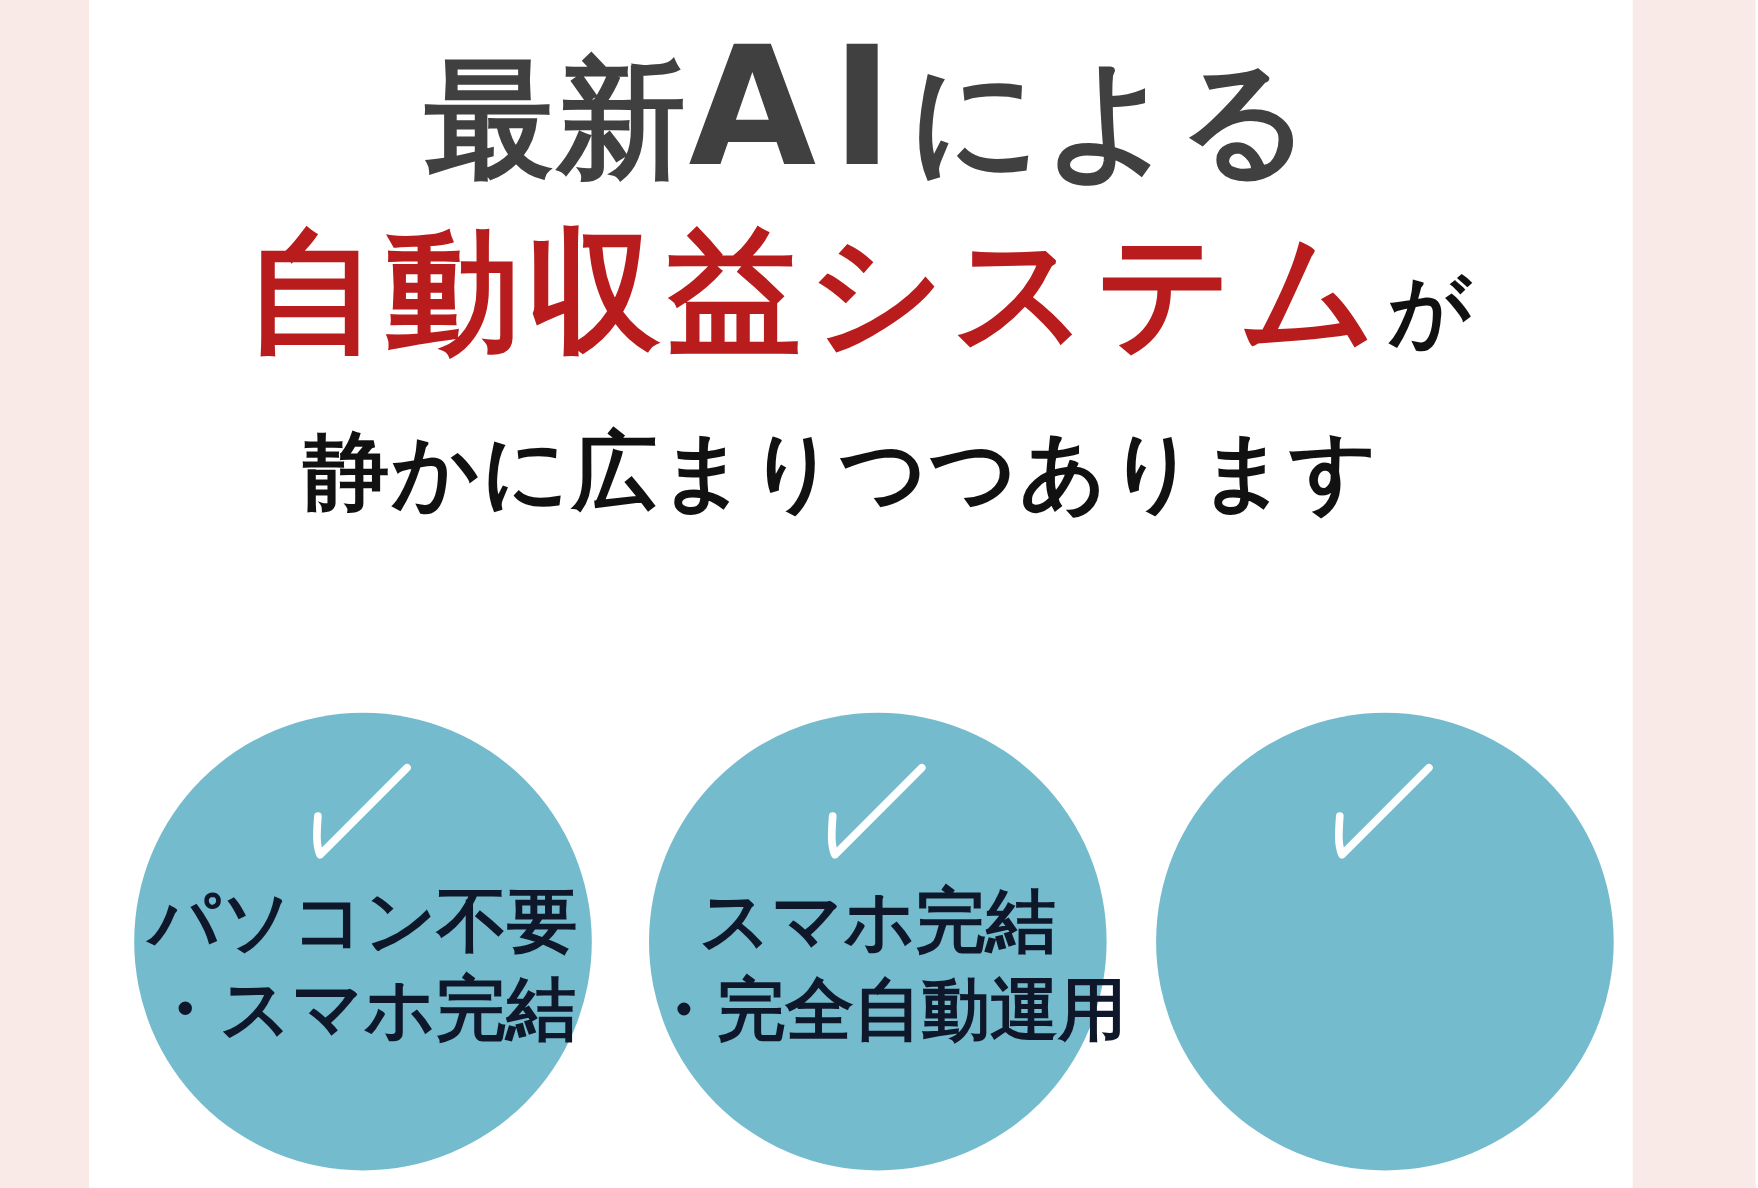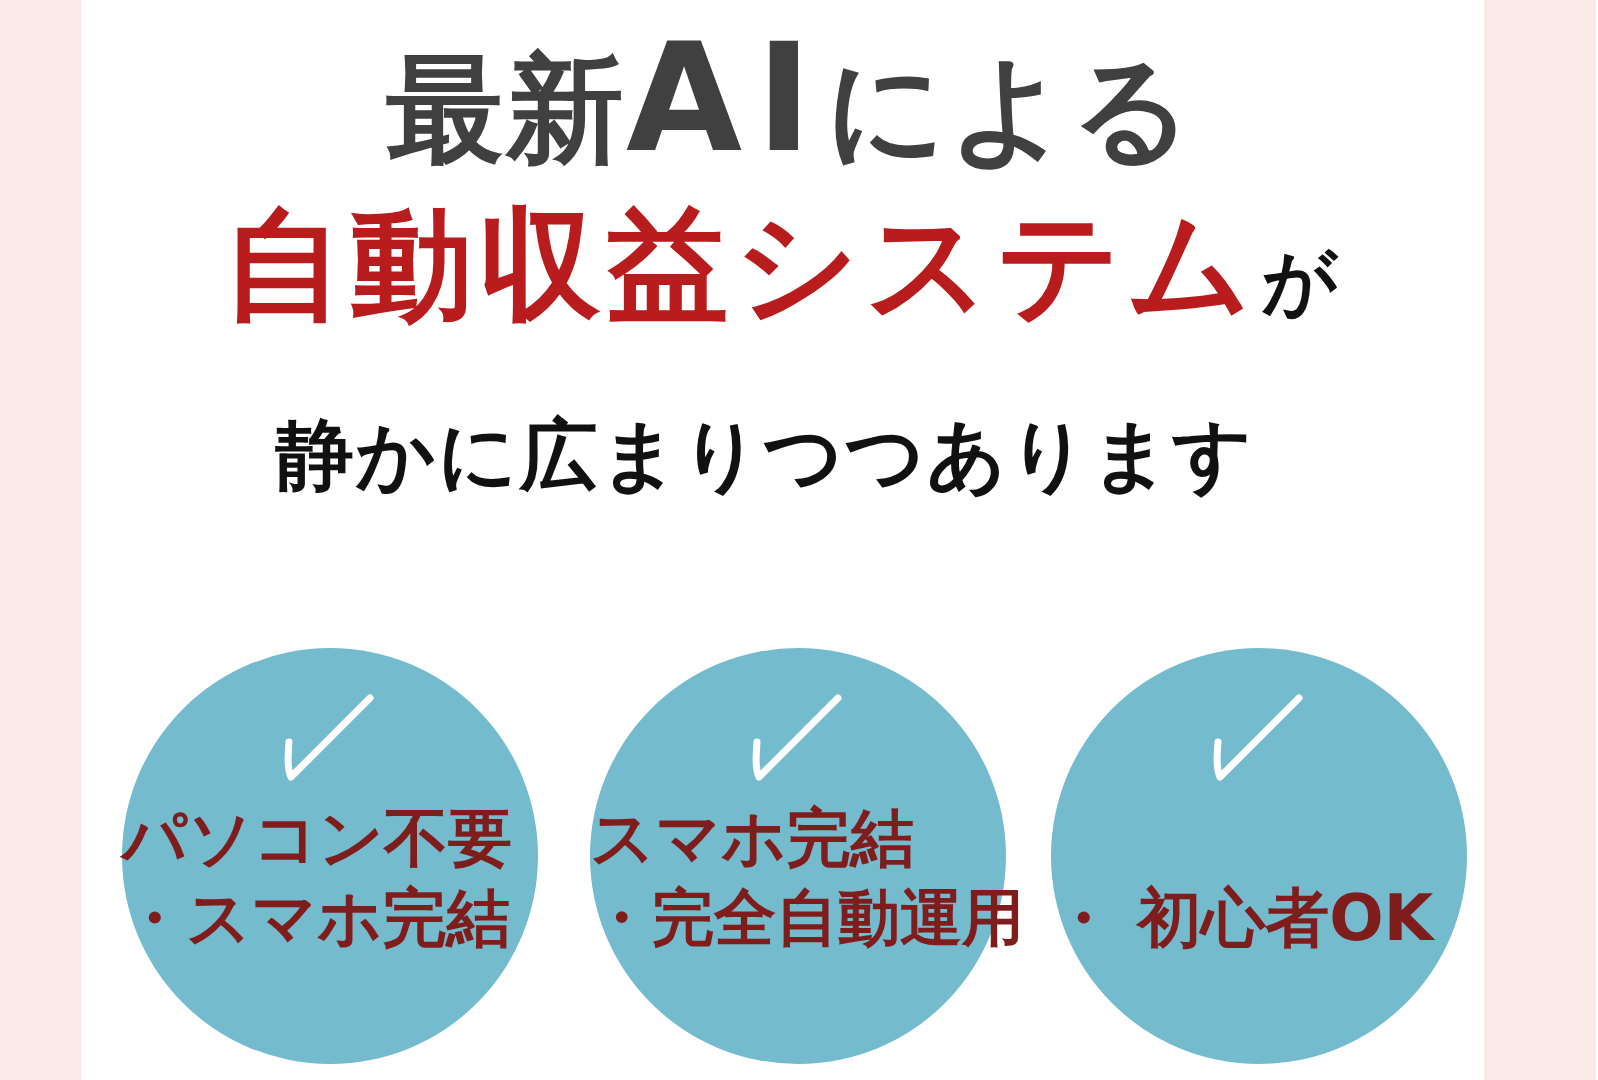--- a/index.html
+++ b/index.html
@@ -18,32 +18,32 @@
     letter-spacing: 2px; white-space: nowrap;
   }
   .headline-1 .ai { font-size: 150px; letter-spacing: 14px; }
   .headline-2 {
     position: absolute; left: 0; top: 190px; width: 1560px; text-align: center;
     line-height: 150px; white-space: nowrap;
   }
   .headline-2 .teal { font-size: 122px; font-weight: bold; color: #b91c1c; letter-spacing: 6px; }
   .headline-2 .black { font-size: 74px; font-weight: bold; color: #111111; margin-left: 4px; }
   .headline-3 {
-    position: absolute; left: 0; top: 400px; width: 1530px; text-align: center;
+    position: absolute; left: 0; top: 374px; width: 1530px; text-align: center;
     font-size: 78px; font-weight: bold; color: #111111; line-height: 110px;
     letter-spacing: 2px; white-space: nowrap;
   }
 
   .badge {
     position: absolute; width: 416px; height: 416px; border-radius: 50%;
     background: #74BBCE; top: 648px;
   }
   .badge .check { position: absolute; left: 145px; top: 36px; width: 120px; height: 100px; }
   .badge .line {
-    position: absolute; left: 0; width: 416px; color: #7f1d1d;
+    position: absolute; left: 0; width: 416px; text-align: center; color: #0f172a;
     font-weight: bold; white-space: nowrap; line-height: 80px;
   }
   .badge .l1 { top: 150px; }
   .badge .l2 { top: 230px; }
 </style>
 </head>
 <body>
 
 <div class="margin-left"></div>
 <div class="margin-right"></div>
@@ -72,14 +72,13 @@
     <path d="M22 58 C 21 72, 20 84, 24 93 L 103 14" fill="none" stroke="#ffffff" stroke-width="7" stroke-linecap="round" stroke-linejoin="round"></path>
   </svg>
   <div class="line l1" style="font-size:64px;">スマホ完結</div>
   <div class="line l2" style="font-size:62px;">・完全自動運用</div>
 </div>
 
 <div class="badge" style="left:1051px;">
   <svg class="check" viewBox="0 0 120 100">
     <path d="M22 58 C 21 72, 20 84, 24 93 L 103 14" fill="none" stroke="#ffffff" stroke-width="7" stroke-linecap="round" stroke-linejoin="round"></path>
   </svg>
-  <div class="line l2" style="font-size:64px;">・ 初心者OK</div>
 </div>
 
 </body></html>

